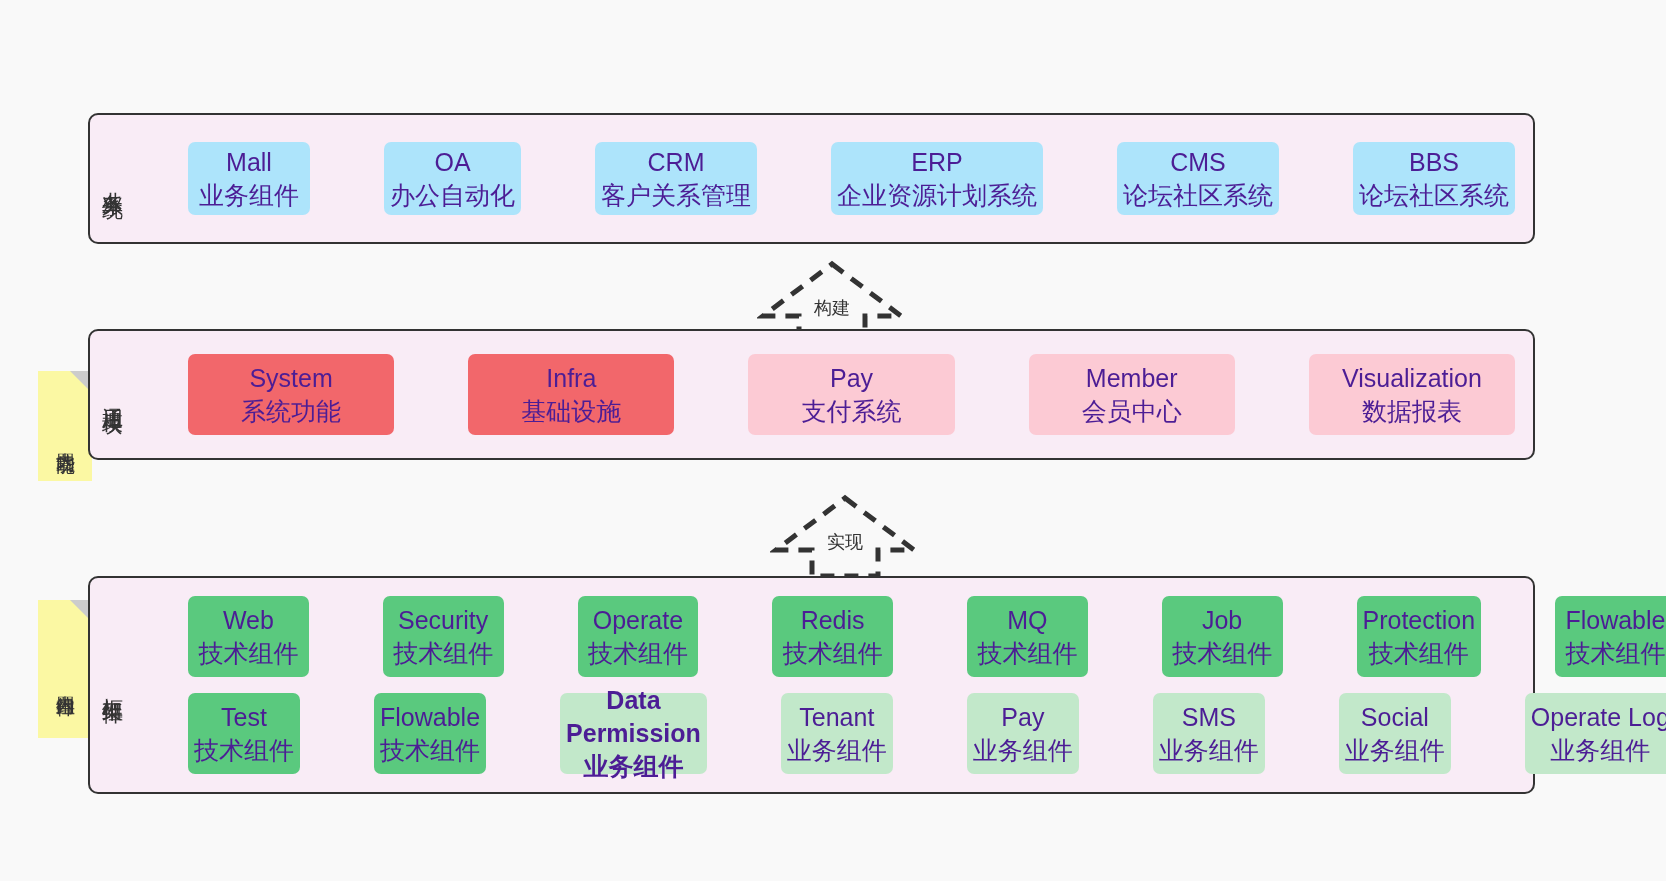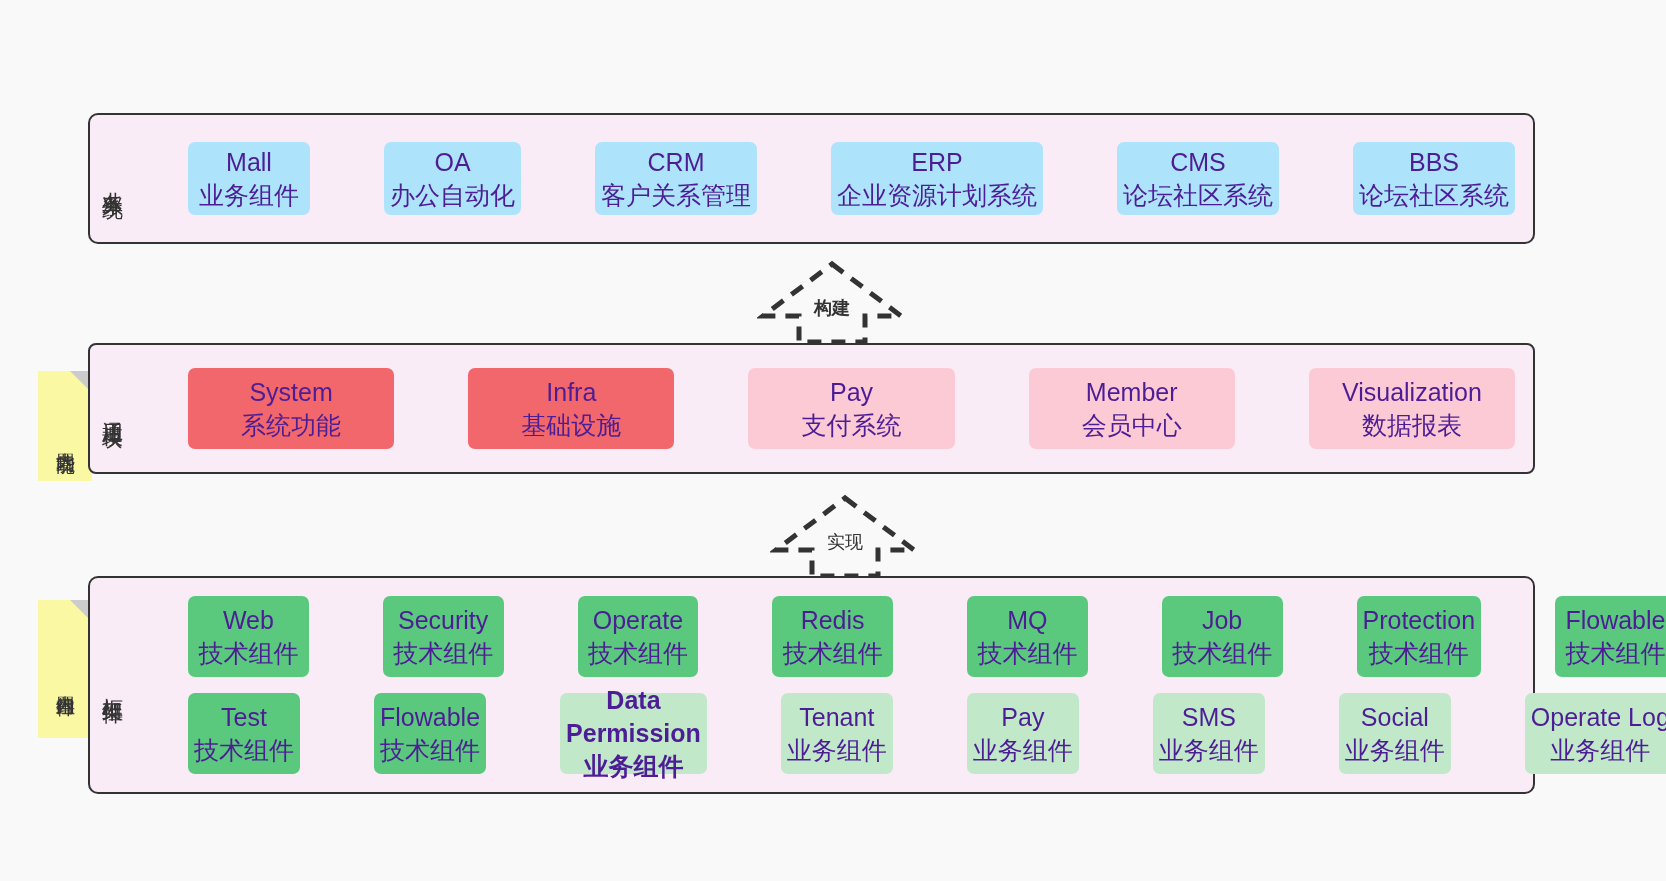--- a/index.html
+++ b/index.html
@@ -84,21 +84,21 @@
   .c-blue       { background: #ade4fb; }
   .c-red        { background: #f2676b; }
   .c-pink       { background: #fccad4; }
   .c-green      { background: #5ac97e; }
   .c-lightgreen { background: #c2e8ca; }
 
   
   #layer-business { left: 88px;  top: 113px; width: 1447px; height: 131px; }
   #layer-business .row { height: 73px; }
 
-  #layer-modules  { left: 88px;  top: 343px; width: 1447px; height: 131px; border-radius: 8px; }
+  #layer-modules  { left: 88px;  top: 329px; width: 1447px; height: 131px; }
   #layer-modules .row { height: 81px; }
 
   #layer-framework{ left: 88px;  top: 576px; width: 1447px; height: 218px; }
   #layer-framework .row { height: 81px; }
 
   
   .note {
     position: absolute;
     width: 54px;
     background: #fbf8a3;
@@ -137,21 +137,21 @@
   .arrow-label {
     position: absolute;
     left: 0; right: 0;
     top: 38px;
     text-align: center;
     font-size: 18px;
     color: #333333;
     user-select: none;
     pointer-events: none;
   }
-  #arrow-build  { left: 757px; top: 258px; font-weight: bold; }
+  #arrow-build  { left: 757px; top: 258px; }
   #arrow-impl   { left: 770px; top: 492px; }
 </style>
 </head>
 <body>
 
 <div id="canvas">
 
   <div class="layer" id="layer-business">
     <div class="layer-title">业务系统</div>
     <div class="layer-body">

